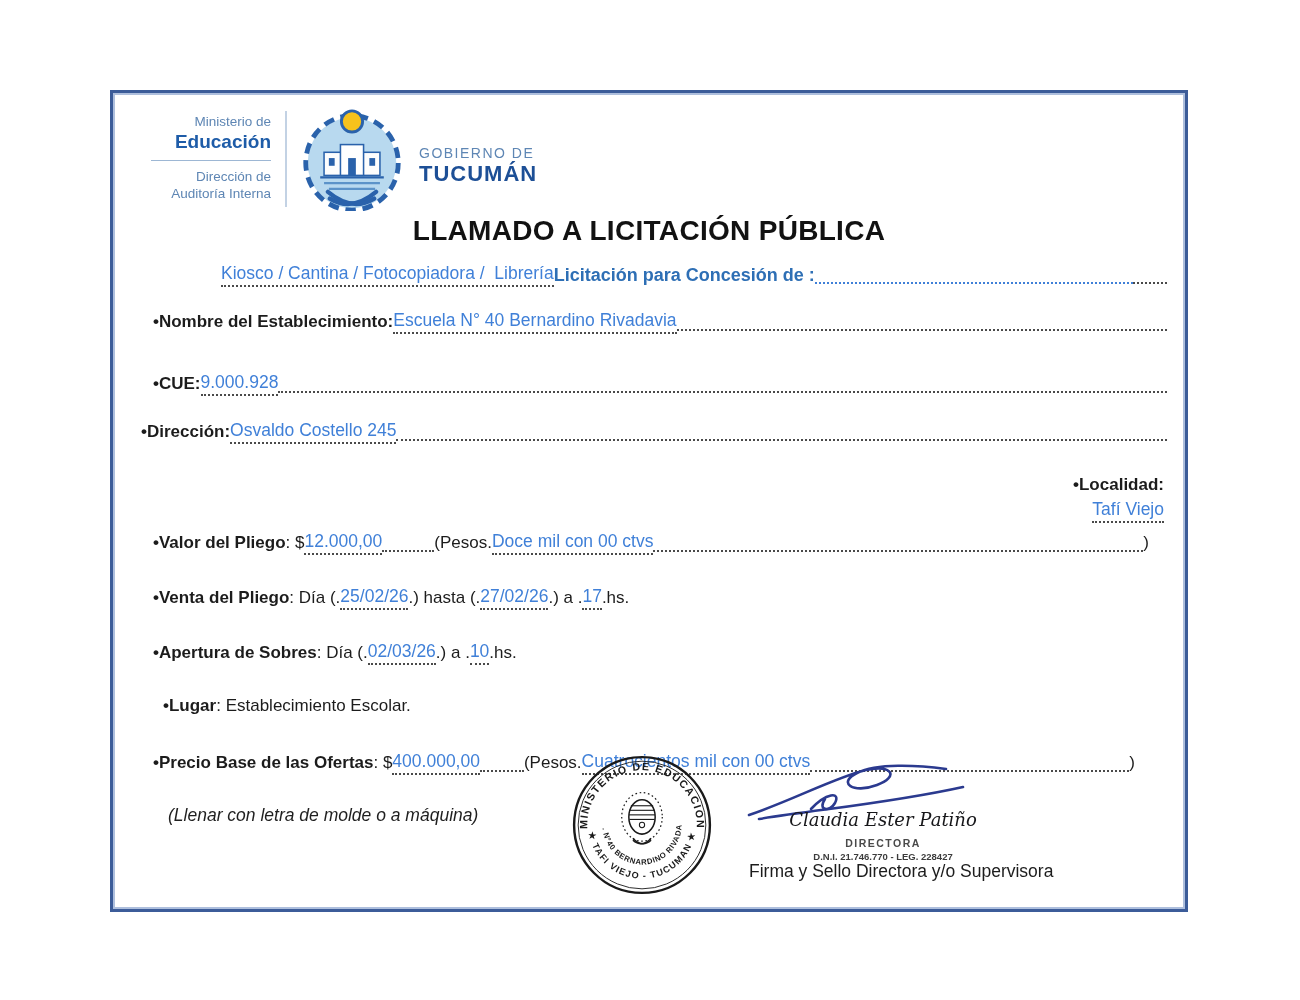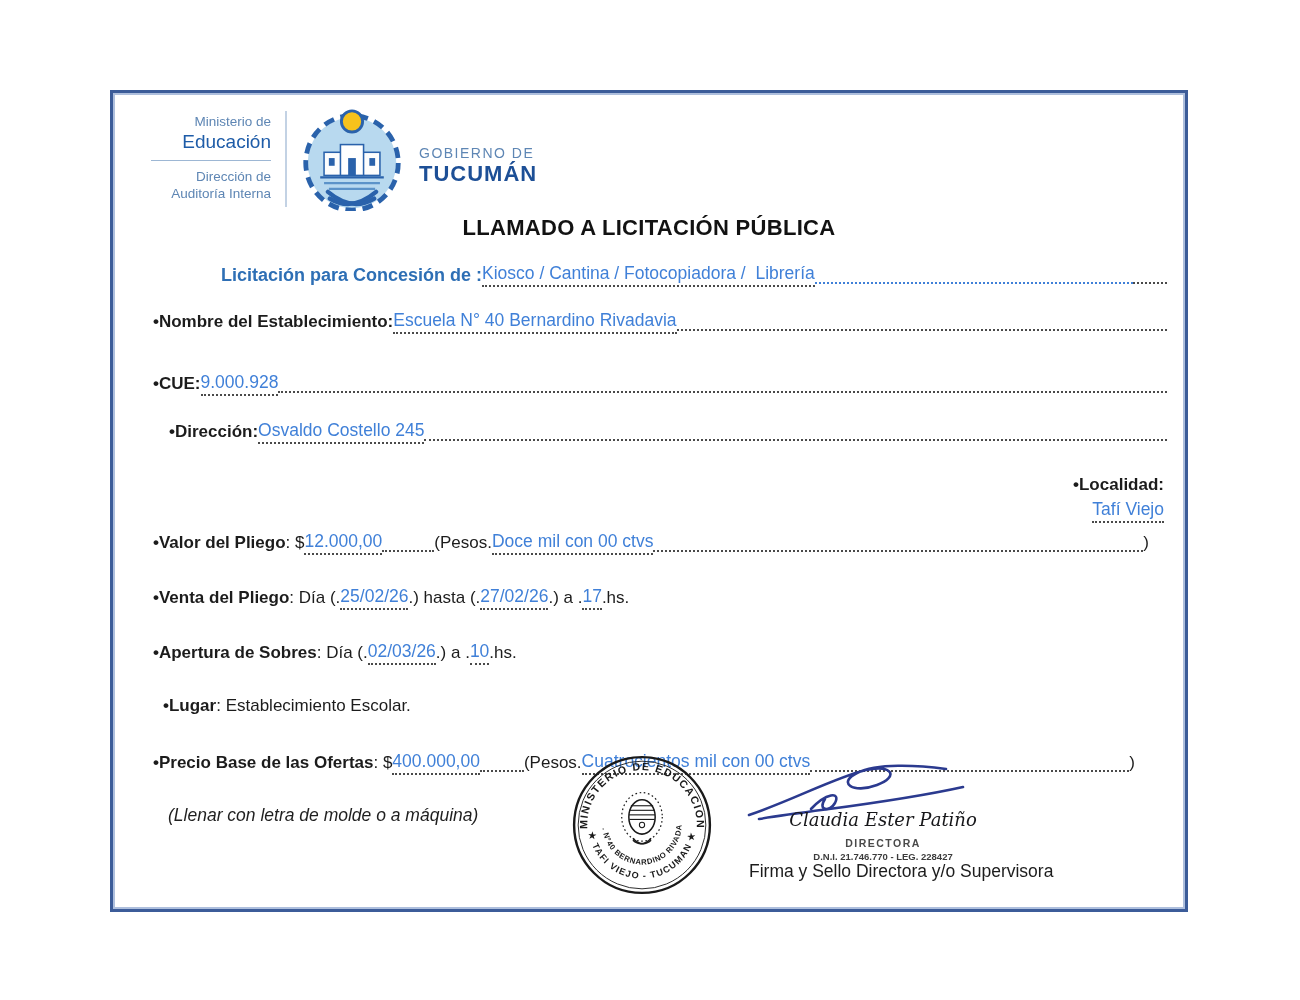--- a/index.html
+++ b/index.html
@@ -12,31 +12,31 @@
     position:absolute; left:110px; top:90px; width:1078px; height:822px;
     background:#ffffff;
     border:3px solid #3c5c99;
     box-shadow: inset 0 0 0 2px #aebfdd;
   }
 
   
   .hdr { position:absolute; left:14px; top:10px; height:110px; }
   .min-col { position:absolute; left:6px; top:10px; width:138px; text-align:right; }
   .min-small { font-size:13.5px; color:#5e86b4; line-height:17px; }
-  .min-bold  { font-size:19px; font-weight:normal; color:#1e5ca8; line-height:23px; }
+  .min-bold  { font-size:19px; font-weight:bold; color:#1e5ca8; line-height:23px; }
   .min-rule  { border:none; border-top:1.5px solid #9db7d4; margin:7px 0 7px 18px; }
   .vdiv { position:absolute; left:158px; top:8px; width:1.5px; height:96px; background:#c3d2e4; }
   .emblem { position:absolute; left:172px; top:6px; width:106px; height:102px; }
   .gov-col { position:absolute; left:292px; top:42px; white-space:nowrap; }
   .gov-small { font-size:14px; color:#5e86b4; letter-spacing:1.5px; }
   .gov-bold  { font-size:22px; font-weight:bold; color:#1d4f96; letter-spacing:1px; }
 
   
   .title { position:absolute; left:0; top:122px; width:100%; text-align:center;
-           font-size:22px; font-weight:bold; color:#121212; letter-spacing:.3px; }
+           font-size:28px; font-weight:bold; color:#121212; letter-spacing:.3px; }
 
   
   .line { position:absolute; display:flex; align-items:flex-end;
           font-size:17px; line-height:24px; white-space:pre; color:#1c1c1c; }
   .seg { display:inline-block; }
   .lbl     { font-weight:bold; color:#1c1c1c; }
   .lblblue { font-weight:bold; color:#2e6fb5; font-size:18px; }
   .plain   { color:#1c1c1c; }
   .val     { color:#4080d8; font-size:17.5px; }
   .val.u   { border-bottom:2px dotted #4a4a4a; }
@@ -95,24 +95,24 @@
 
       <div class="gov-col">
         <div class="gov-small">GOBIERNO DE</div>
         <div class="gov-bold">TUCUMÁN</div>
       </div>
     </div>
 
     <div class="title">LLAMADO A LICITACIÓN PÚBLICA</div>
 
     <div id="lines">
-        <div class="line" style="top: 168px; left: 108px; right: 18px;"><span class="seg lblblue">Licitación para Concesión de :</span><span class="seg val u">Kiosco / Cantina / Fotocopiadora /  Librería</span><span class="seg dotsblue"></span><span class="seg dots" style="width: 34px;"></span></div>
+        <div class="line" style="top: 168px; left: 108px; right: 18px;"><span class="seg val u">Kiosco / Cantina / Fotocopiadora /  Librería</span><span class="seg lblblue">Licitación para Concesión de :</span><span class="seg dotsblue"></span><span class="seg dots" style="width: 34px;"></span></div>
         <div class="line" style="top: 215px; left: 40px; right: 18px;"><span class="seg lbl">•Nombre del Establecimiento:</span><span class="seg val u">Escuela N° 40 Bernardino Rivadavia</span><span class="seg dots grow"></span></div>
         <div class="line" style="top: 270px; left: 40px; right: 18px; margin-top: 7px;"><span class="seg lbl">•CUE:</span><span class="seg val u">9.000.928</span><span class="seg dots grow"></span></div>
-        <div class="line" style="top: 325px; left: 56px; right: 18px;"><span class="seg lbl">•Dirección:</span><span class="seg val u">Osvaldo Costello 245</span><span class="seg dots grow"></span></div>
+        <div class="line" style="top: 325px; left: 28px; right: 18px;"><span class="seg lbl">•Dirección:</span><span class="seg val u">Osvaldo Costello 245</span><span class="seg dots grow"></span></div>
         <div class="line" style="top: 380px; left: 40px; right: 21px; flex-direction: column;"><span class="seg lbl">•Localidad:</span><span class="seg val u">Tafí Viejo</span><span class="seg dots grow"></span></div>
         <div class="line" style="top: 436px; left: 40px; right: 36px;"><span class="seg lbl">•Valor del Pliego</span><span class="seg plain">: $</span><span class="seg val u">12.000,00</span><span class="seg dots" style="width: 52px;"></span><span class="seg plain">(Pesos.</span><span class="seg val u">Doce mil con 00 ctvs</span><span class="seg dots grow"></span><span class="seg plain">)</span></div>
         <div class="line" style="top: 491px; left: 40px; white-space: pre;"><span class="seg lbl">•Venta del Pliego</span><span class="seg plain">: Día (.</span><span class="seg val u">25/02/26</span><span class="seg plain">.) hasta (.</span><span class="seg val u">27/02/26</span><span class="seg plain">.) a .</span><span class="seg val u">17</span><span class="seg plain">.hs.</span></div>
         <div class="line" style="top: 546px; left: 40px; white-space: pre; justify-content: flex-end;"><span class="seg lbl">•Apertura de Sobres</span><span class="seg plain">: Día (.</span><span class="seg val u">02/03/26</span><span class="seg plain">.) a .</span><span class="seg val u">10</span><span class="seg plain">.hs.</span></div>
         <div class="line" style="top: 601px; left: 40px; white-space: pre; margin-left: 10px;"><span class="seg lbl">•Lugar</span><span class="seg plain">: Establecimiento Escolar.</span></div>
         <div class="line" style="top: 656px; left: 40px; right: 50px;"><span class="seg lbl">•Precio Base de las Ofertas</span><span class="seg plain">: $</span><span class="seg val u">400.000,00</span><span class="seg dots" style="width: 44px;"></span><span class="seg plain">(Pesos.</span><span class="seg val u">Cuatrocientos mil con 00 ctvs</span><span class="seg dots grow"></span><span class="seg plain">)</span></div>
       </div>
 
     <div class="note">(Llenar con letra de molde o a máquina)</div>
 

